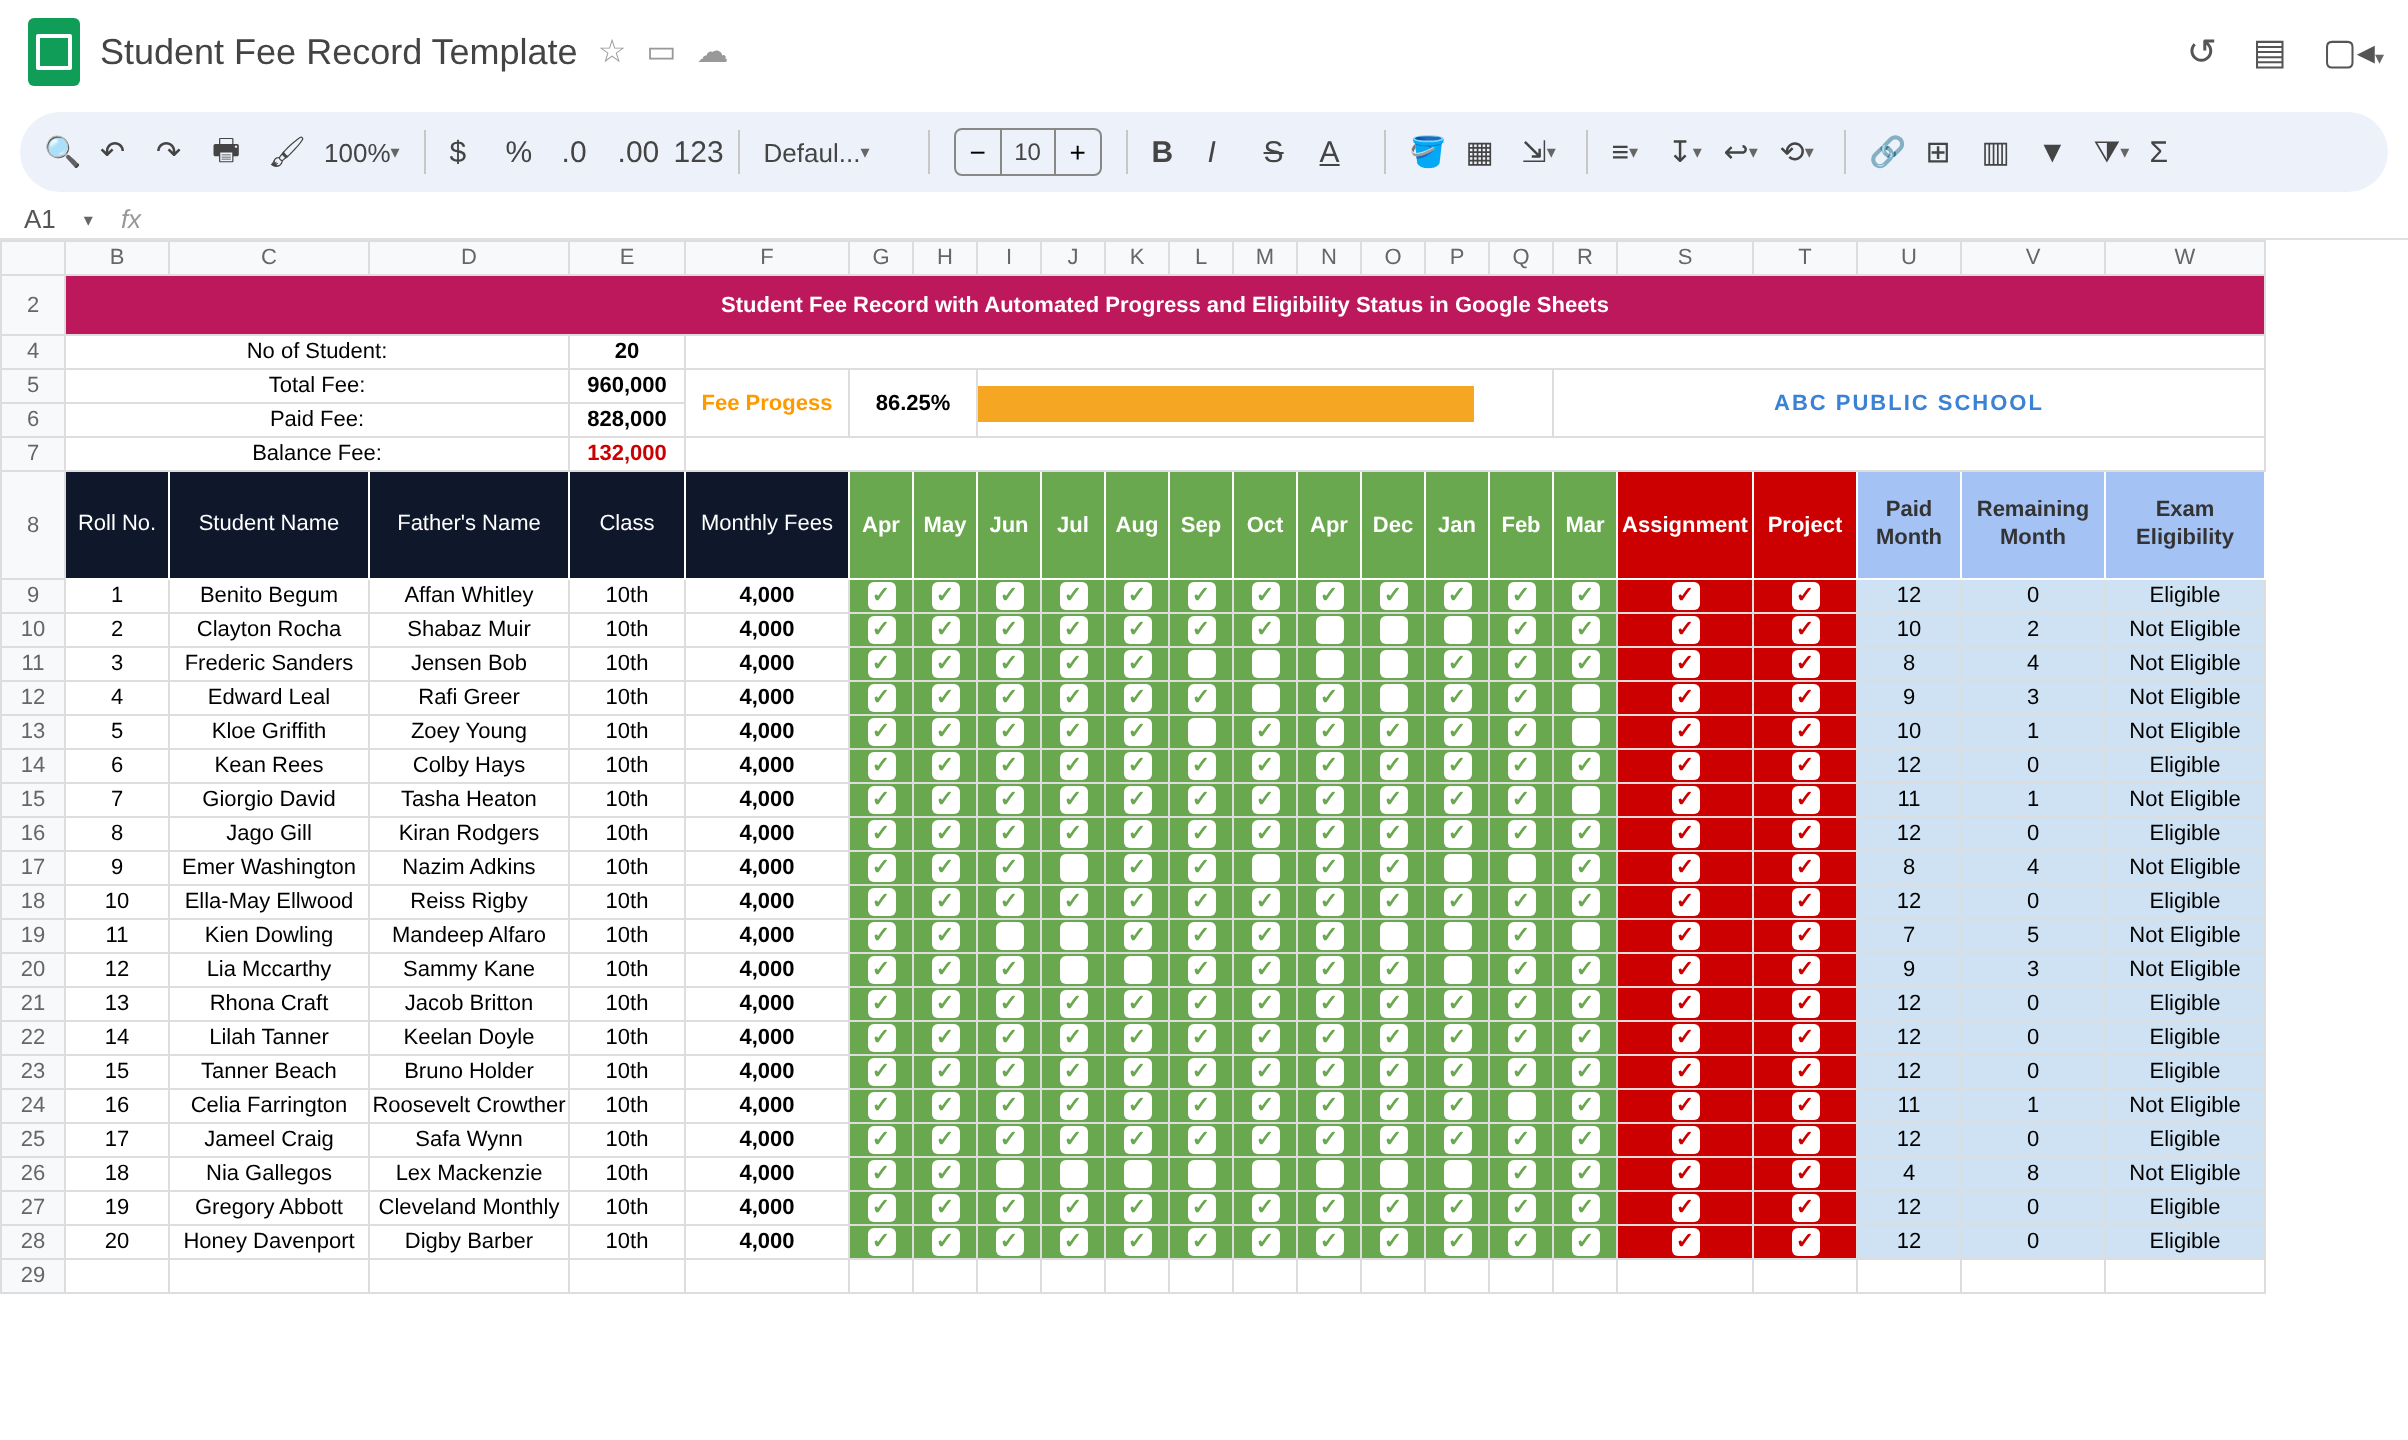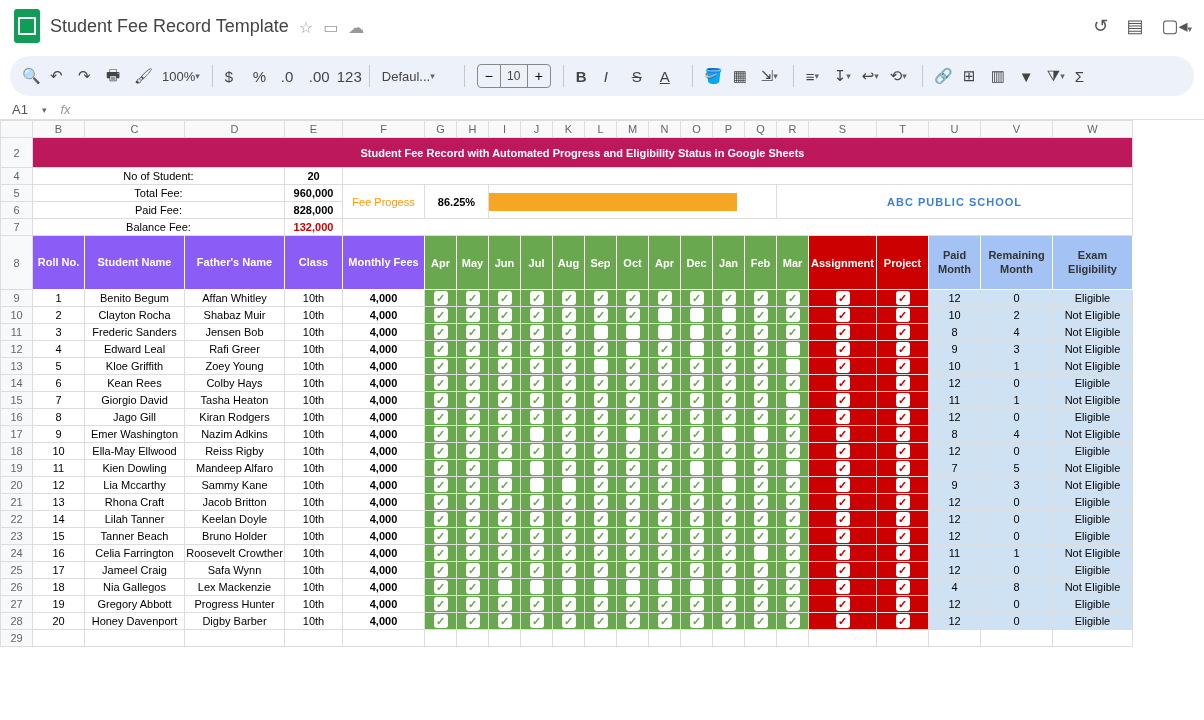--- a/index.html
+++ b/index.html
@@ -2,21 +2,21 @@
 <html><head>
 <meta charset="utf-8">
 <style>
 *{box-sizing:border-box;margin:0;padding:0}
 body{font-family:Arial,sans-serif;font-size:12px;background:#fff;color:#000}
 .titlebar{display:flex;align-items:center;padding:6px 12px;gap:8px}
 .logo{width:30px;height:40px;display:flex;align-items:center;justify-content:center}
 .logo-inner{width:26px;height:34px;background:#0f9d58;border-radius:3px;position:relative}
 .logo-inner::after{content:'';position:absolute;top:8px;left:4px;right:4px;bottom:8px;border:2px solid #fff;border-radius:1px}
 .titlearea{flex:1}
-.doctitle{font-size:18px;color:#444;display:flex;align-items:flex-end;gap:10px}
+.doctitle{font-size:18px;color:#444;display:flex;align-items:flex-start;gap:10px}
 .star{color:#999;font-size:16px}
 .menubar{display:flex;gap:18px;font-size:14px;color:#444;margin-top:2px}
 .topright{display:flex;gap:18px;align-items:center;color:#555;font-size:18px}
 .toolbar{display:flex;align-items:center;gap:8px;padding:4px 12px;background:#edf2fa;border-radius:24px;margin:4px 10px;height:40px;color:#444}
 .toolbar>*{display:flex;align-items:center}
 .tb-sep{width:1px;height:22px;background:#c7c7c7;margin:0 4px}
 .zoom{font-size:13px}
 .fontname{font-size:13px;width:70px}
 .fontsize-group{display:flex;align-items:center;border:1px solid #888;border-radius:4px;height:24px}
 .fontsize-group button{width:22px;height:22px;background:none;border:none;font-size:14px;cursor:pointer}
@@ -27,25 +27,25 @@
 .cellref .fx{font-style:italic;color:#999}
 .sheet{position:relative;overflow:auto}
 table.grid{border-collapse:collapse;table-layout:fixed}
 table.grid th,table.grid td{border:1px solid #ddd;padding:0;height:17px;text-align:center;font-size:11px}
 table.grid th{background:#f8f9fa;color:#666;font-weight:normal;font-size:11px}
 .rowhdr{width:32px;background:#f8f9fa;color:#666;font-size:10px}
 .banner{background:#be185d;color:#fff;font-weight:bold;font-size:19px;height:30px!important}
 .summary-label{text-align:right;font-weight:normal;padding-right:6px;font-size:11px}
 .summary-val{text-align:right;font-weight:bold;padding-right:6px}
 .red{color:#c00}
-.feeprog{color:#f90;font-weight:normal;font-size:11px}
+.feeprog{color:#f90;font-weight:bold;font-size:11px}
 .progpct{font-weight:bold;font-size:14px}
 .progbar{background:#f5a623;height:18px}
 .school{color:#3b82d4;font-weight:900;font-size:22px;letter-spacing:1px}
-.hdr-blue{background:#8b5cf6;color:#fff;font-weight:bold;font-size:11px;height:54px!important;line-height:1.2;border-color:#fff!important}
+.hdr-blue{background:#0f172a;color:#fff;font-weight:normal;font-size:11px;height:54px!important;line-height:1.2;border-color:#fff!important}
 .hdr-green{background:#6aa84f;color:#fff;font-weight:bold;font-size:11px;height:54px!important;border-color:#fff!important}
 .hdr-red{background:#cc0000;color:#fff;font-weight:bold;font-size:11px;height:54px!important;border-color:#fff!important}
 .hdr-lblue{background:#a4c2f4;color:#333;font-weight:bold;font-size:11px;height:54px!important;line-height:1.2;border-color:#fff!important}
 .cell-green{background:#6aa84f}
 .cell-red{background:#cc0000}
 .cell-lblue{background:#cfe2f3}
 .chk{display:inline-block;width:14px;height:14px;border-radius:3px;background:#fff;color:#6aa84f;font-size:11px;line-height:14px;font-weight:bold}
 .chk.empty{color:transparent}
 .chk.redchk{color:#cc0000}
 .drow td{height:17px!important}
@@ -693,21 +693,21 @@
           <td class="cell-red"><span class="chk  redchk">✓</span></td>
           <td class="cell-red"><span class="chk  redchk">✓</span></td>
           <td class="cell-lblue">4</td>
           <td class="cell-lblue">8</td>
           <td class="cell-lblue">Not Eligible</td>
         </tr>
         <tr class="drow">
           <th class="rowhdr">27</th>
           <td>19</td>
           <td>Gregory Abbott</td>
-          <td>Progress Hunter</td>
+          <td>Cleveland Monthly</td>
           <td>10th</td>
           <td style="font-weight:bold">4,000</td>
           <td class="cell-green"><span class="chk ">✓</span></td>
           <td class="cell-green"><span class="chk ">✓</span></td>
           <td class="cell-green"><span class="chk ">✓</span></td>
           <td class="cell-green"><span class="chk ">✓</span></td>
           <td class="cell-green"><span class="chk ">✓</span></td>
           <td class="cell-green"><span class="chk ">✓</span></td>
           <td class="cell-green"><span class="chk ">✓</span></td>
           <td class="cell-green"><span class="chk ">✓</span></td>

